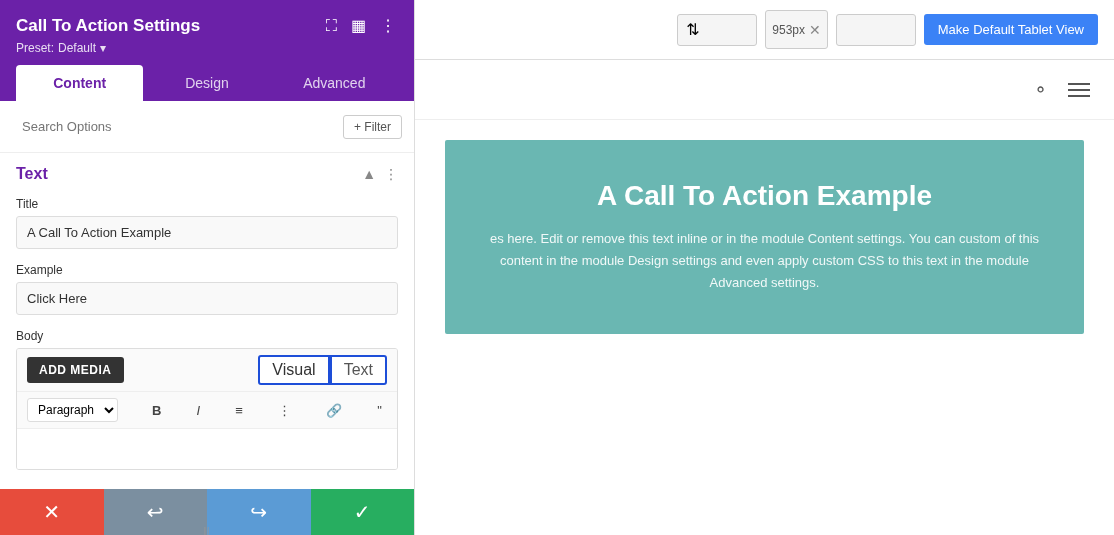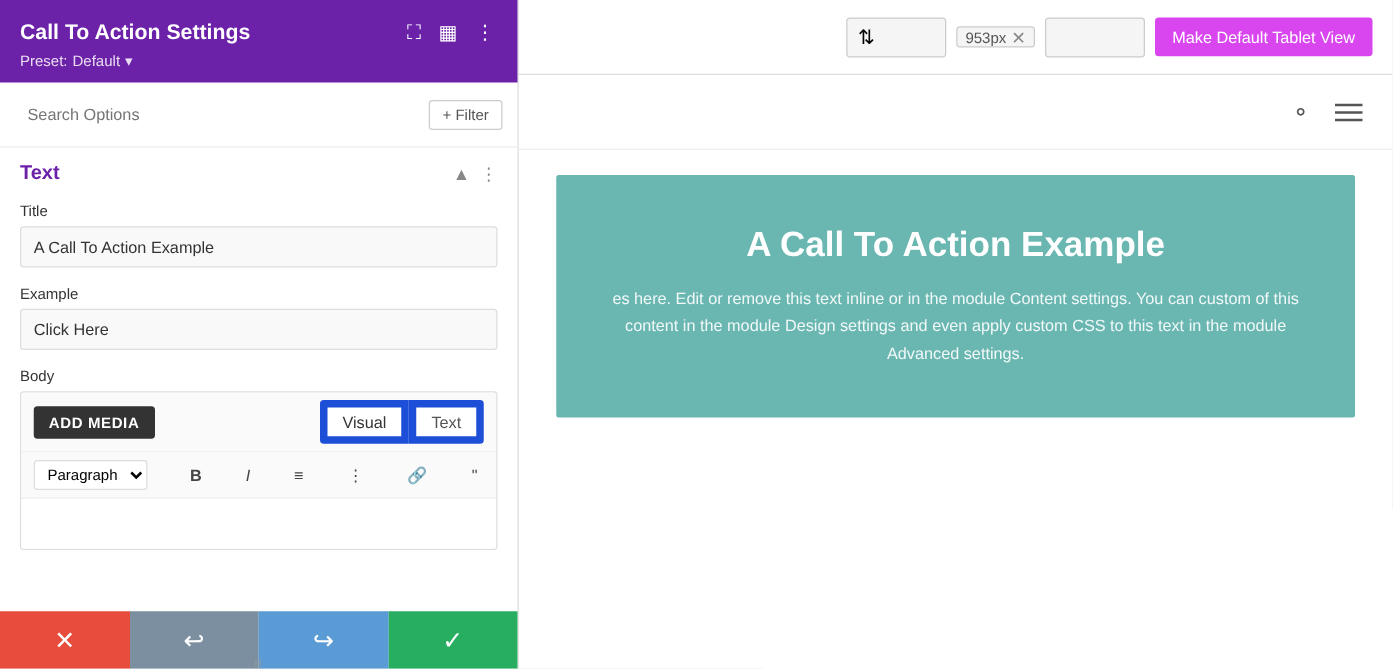--- a/index.html
+++ b/index.html
@@ -47,21 +47,21 @@
       min-width: 80px;
       gap: 4px;
     }
 
     .toolbar-px-input {
       display: flex;
       align-items: center;
       border: 1px solid #ccc;
       border-radius: 3px;
       background: #f5f5f5;
-      height: 17px;
+      height: 39px;
       padding: 0 6px;
     }
 
     .toolbar-px-input span {
       font-size: 12px;
       color: #555;
     }
 
     .toolbar-px-close {
       background: none;
@@ -74,21 +74,21 @@
 
     .toolbar-empty-input {
       width: 80px;
       height: 32px;
       border: 1px solid #ccc;
       border-radius: 3px;
       background: #f5f5f5;
     }
 
     .make-default-btn {
-      background: #d946ef;
+      background: #3b82f6;
       color: #fff;
       border: none;
       border-radius: 3px;
       padding: 8px 14px;
       font-size: 13px;
       cursor: pointer;
       white-space: nowrap;
       text-align: center;
     }
 
@@ -365,23 +365,23 @@
       letter-spacing: 0.5px;
     }
 
     .editor-view-tabs {
       display: flex;
       margin-left: auto;
     }
 
     .editor-view-tab {
       padding: 4px 12px;
-      font-size: 13px;
-      cursor: pointer;
-      border: 6px solid #1d4ed8;
+      font-size: 16px;
+      cursor: pointer;
+      border: 2px solid #1d4ed8;
       background: #fff;
       color: #555;
     }
 
     .editor-view-tab.active {
       background: #fff;
       color: #333;
       font-weight: 500;
     }
 
@@ -536,20 +536,25 @@
           <button>⛶</button>
           <button>▦</button>
           <button>⋮</button>
         </div>
       </div>
       <div class="panel-preset">
         <span>Preset:</span>
         <span>Default</span>
         <span>▾</span>
       </div>
+      <div class="panel-tabs">
+        <button class="panel-tab active">Content</button>
+        <button class="panel-tab">Design</button>
+        <button class="panel-tab">Advanced</button>
+      </div>
     </div>
 
     <div class="panel-search">
       <input type="text" class="field-input" style="border: none; background: transparent; flex: 1 1 0%;" placeholder="Search Options">
       <button class="filter-btn">+ Filter</button>
     </div>
 
     <div class="panel-body">
 
       <div class="section-header">

